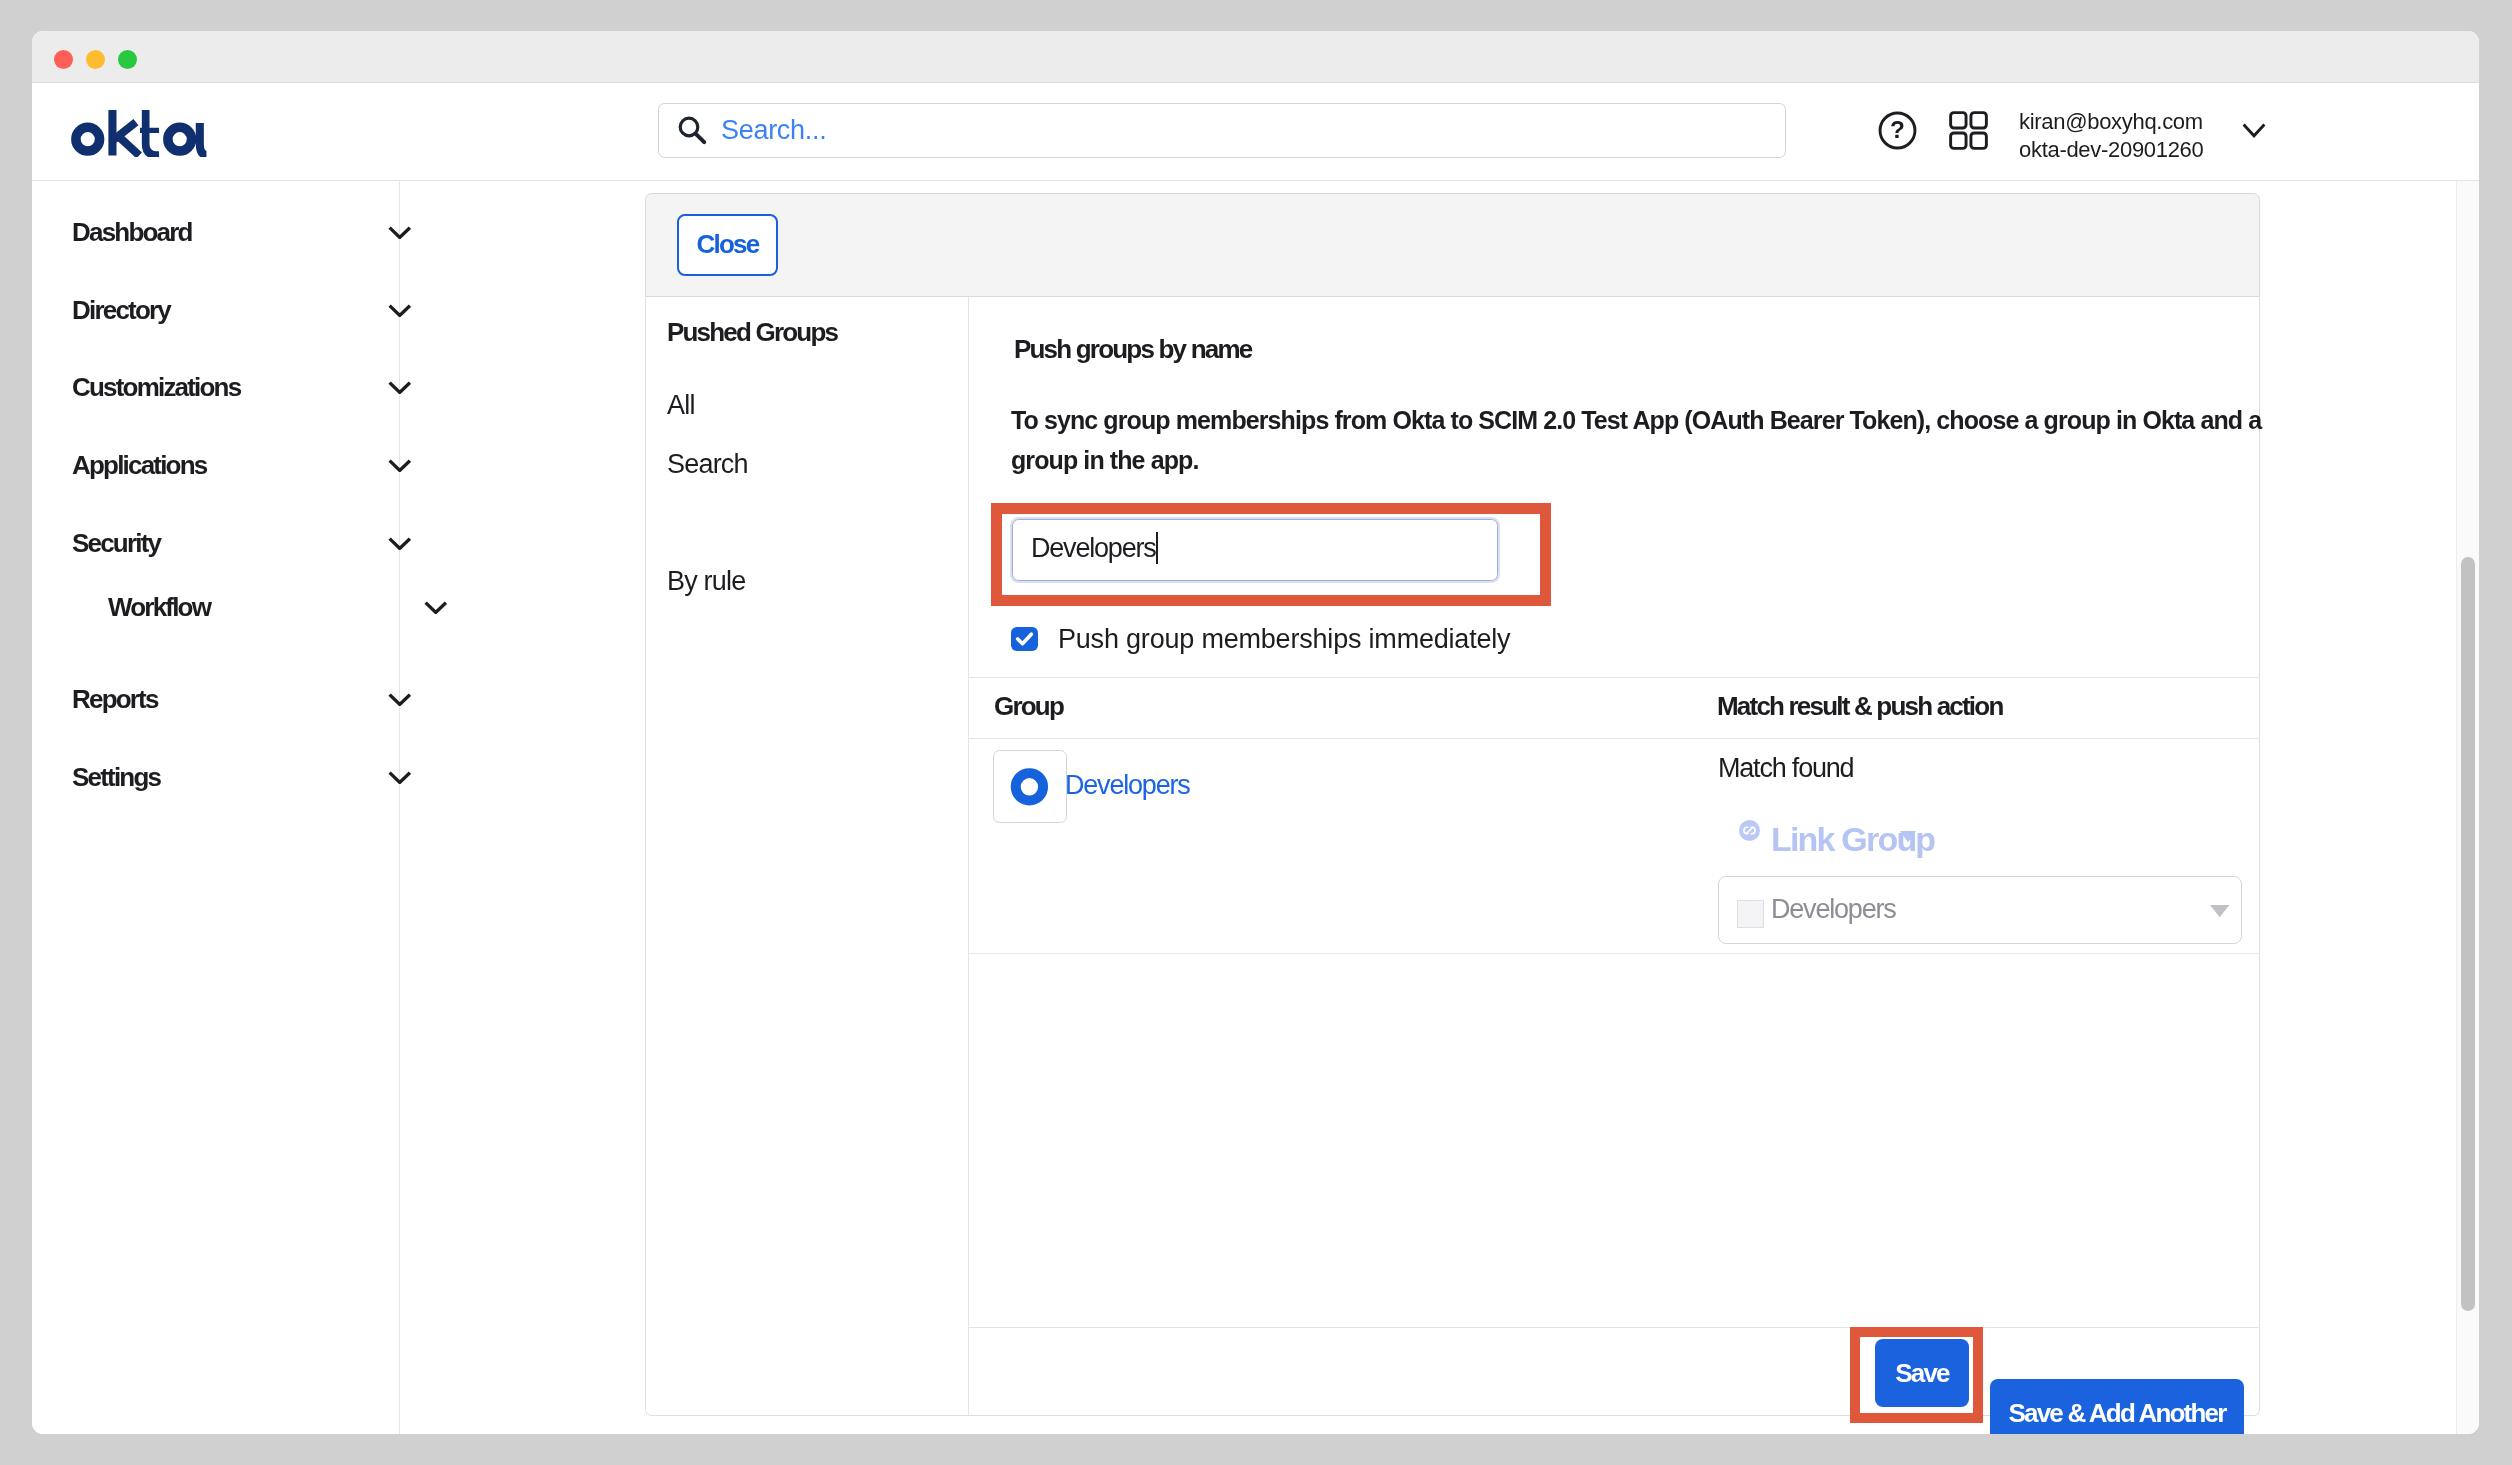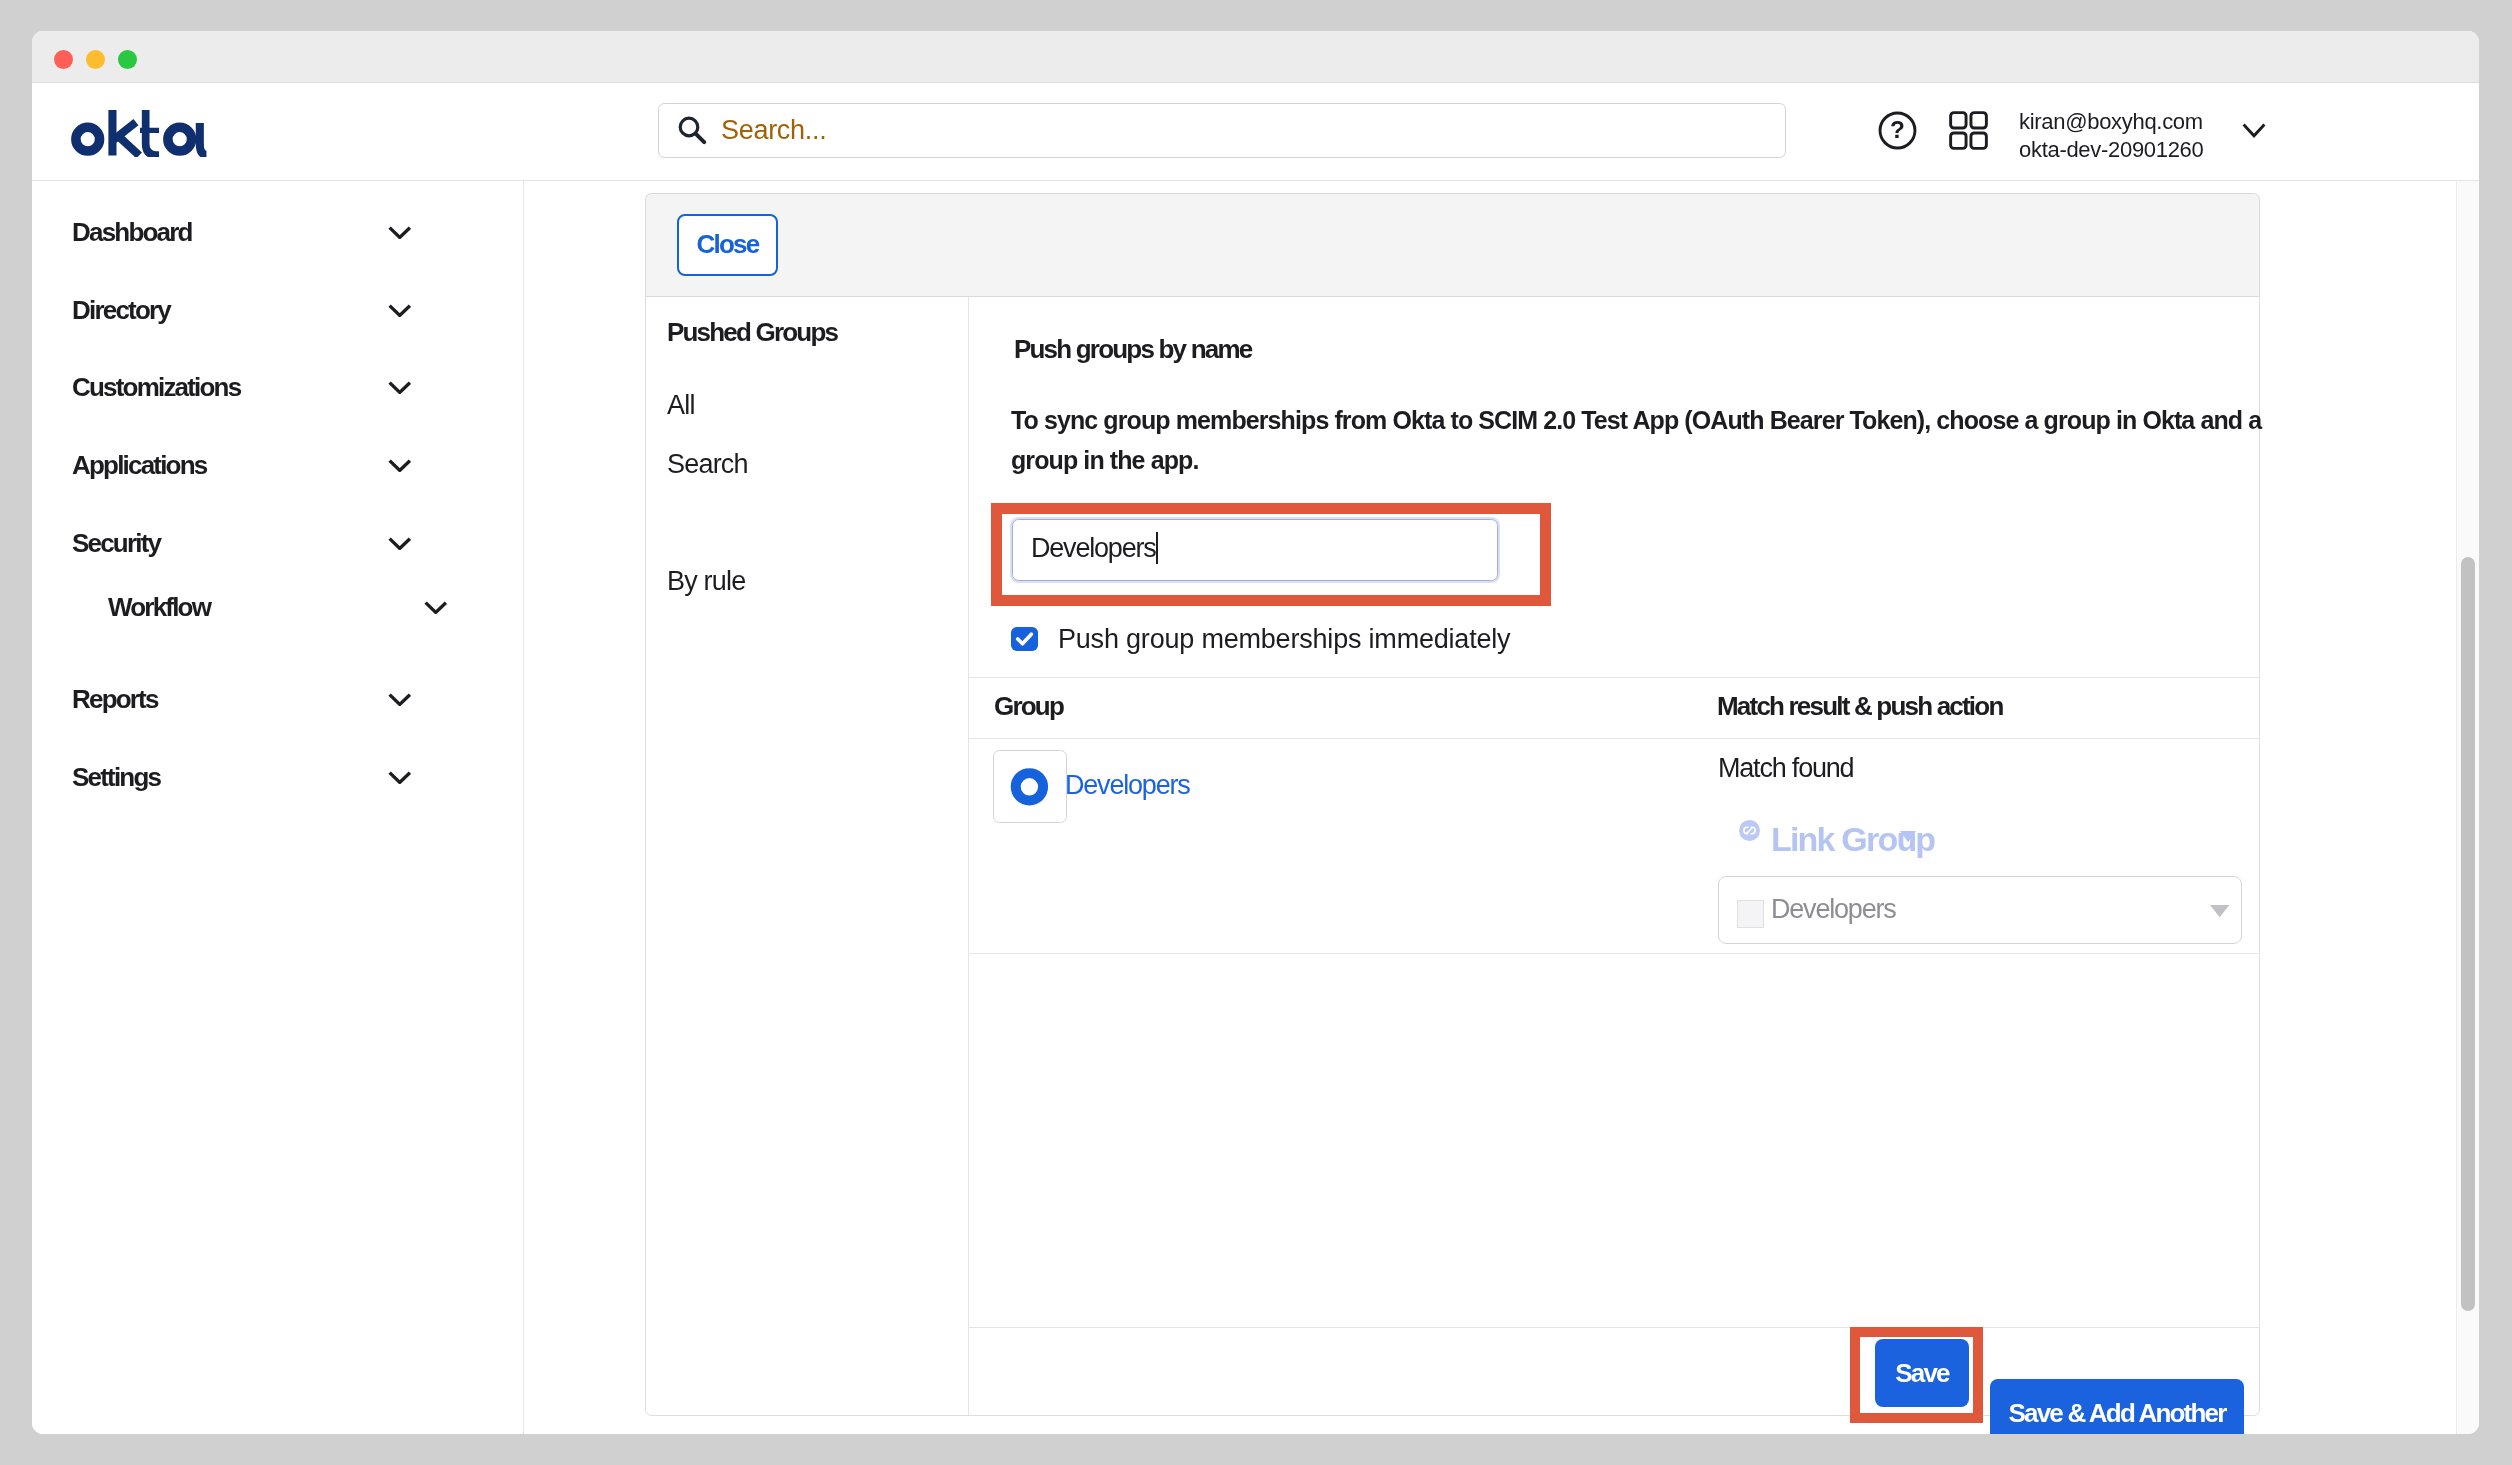--- a/index.html
+++ b/index.html
@@ -7,25 +7,25 @@
 body { background:#d0d0d0; font-family:"Liberation Sans", sans-serif; color:#1d1d21; position:relative; overflow:hidden; }
 .win { position:absolute; left:32px; top:31px; width:2447px; height:1403px; background:#fff; border-radius:11.3px; overflow:hidden; }
 .titlebar { position:absolute; left:0; top:0; width:100%; height:52px; background:#ececec; border-bottom:0.8px solid #dcdcdc; }
 .tl { position:absolute; top:18.6px; width:19.4px; height:19.4px; border-radius:50%; }
 .tl.r { left:22px; background:#ff5f57; }
 .tl.y { left:54px; background:#febc2e; }
 .tl.g { left:86px; background:#28c840; }
 .header { position:absolute; left:0; top:52px; width:100%; height:98px; background:#fff; border-bottom:1.6px solid #e4e4e4; }
 .logo { position:absolute; left:39px; top:27px; }
 .search { position:absolute; left:626px; top:20px; width:1128px; height:55px; border:1.6px solid #d2d2d7; border-radius:6.5px; background:#fff; }
-.search .ph { position:absolute; left:62px; top:0; line-height:52px; font-size:27px; letter-spacing:-0.3px; color:#a16207; }
+.search .ph { position:absolute; left:62px; top:0; line-height:52px; font-size:27px; letter-spacing:-0.3px; color:#3b82f6; }
 .search svg { position:absolute; left:18px; top:11.3px; }
 .hicon { position:absolute; top:28px; }
 .user { position:absolute; left:1987px; top:25px; width:210px; text-align:left; font-size:22px; letter-spacing:-0.3px; line-height:27.5px; white-space:nowrap; }
-.sidebar { position:absolute; left:0; top:150px; width:492px; height:1255px; background:#fff; border-right:0.8px solid #e7e7e7; }
+.sidebar { position:absolute; left:0; top:150px; width:368px; height:1255px; background:#fff; border-right:0.8px solid #e7e7e7; }
 .nav-item { position:absolute; left:40px; width:339px; font-size:26px; font-weight:bold; letter-spacing:-1.8px; }
 .nav-item svg { position:absolute; right:0; top:50%; margin-top:-6.5px; }
 .panel-head { position:absolute; left:613px; top:162px; width:1615px; height:104px; background:#f4f4f4; border:1.6px solid #d9d9d9; border-radius:6.5px 6.5px 0 0; }
 .btn-close { position:absolute; left:31px; top:20px; width:101px; height:62px; background:#fff; border:2.4px solid #1662dd; border-radius:8px; color:#1662dd; font-size:26px; letter-spacing:-1.8px; font-weight:bold; text-align:center; line-height:57px; }
 .panel-body { position:absolute; left:613px; top:266px; width:1615px; height:1119px; background:#fff; border:1.6px solid #dedee2; border-top:none; border-radius:0 0 6.5px 6.5px; }
 .leftcol { position:absolute; left:0; top:0; width:323px; height:100%; border-right:0.8px solid #e5e5e8; }
 .lc-title { position:absolute; left:21px; top:20px; font-size:26px; letter-spacing:-1.8px; font-weight:bold; }
 .lc-item { position:absolute; left:0; width:322px; height:59px; font-size:27px; letter-spacing:-0.8px; line-height:59px; padding-left:21px; }
 .lc-sel { background:#eef0fa; }
 .rightcol { position:absolute; left:323px; top:0; width:1291px; height:100%; }

